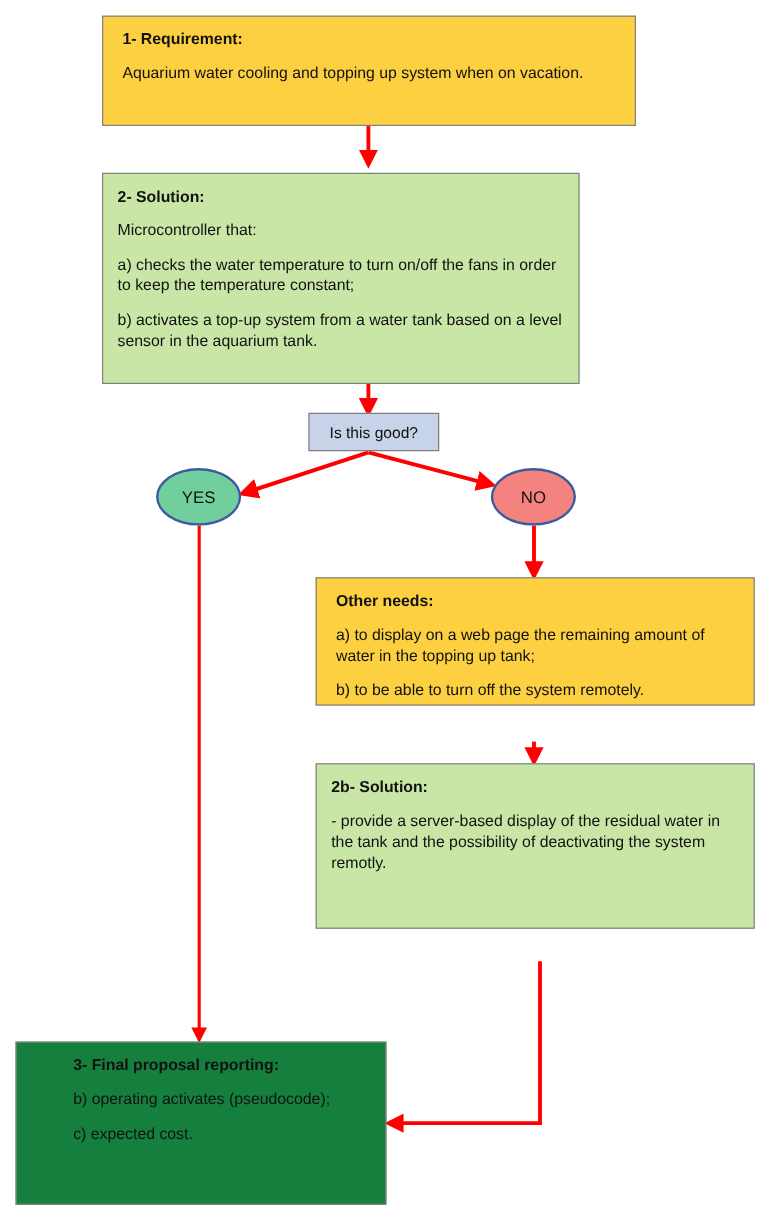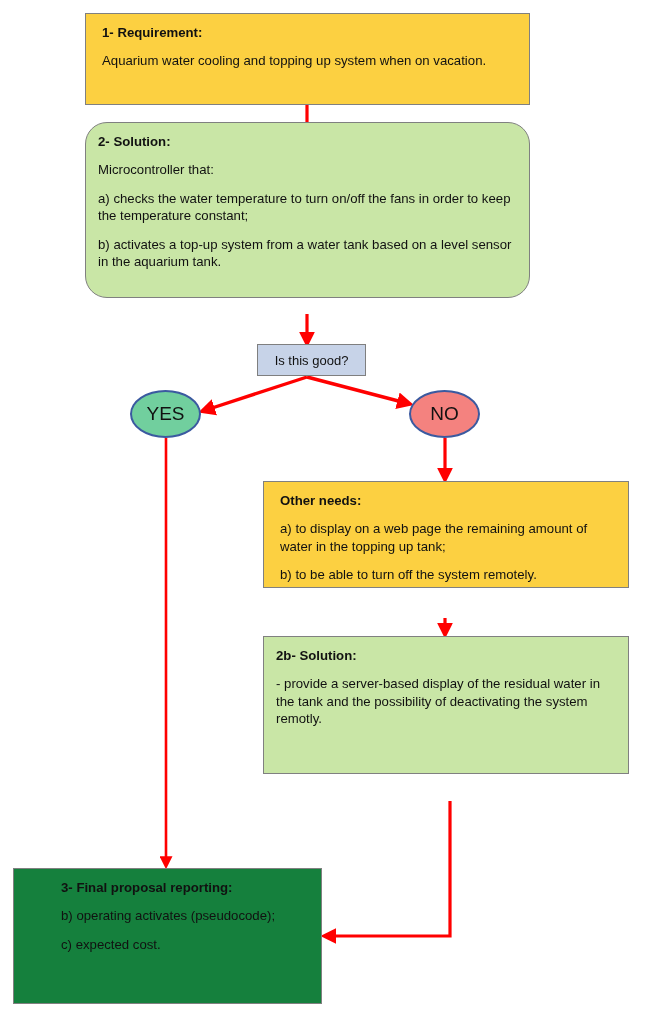--- a/index.html
+++ b/index.html
@@ -58,29 +58,29 @@
     justify-content: center;
     font-size: 13px;
     color: #111111;
   }
   .ellipse {
     border: 2px solid #3b5aa0;
     border-radius: 50%;
     display: flex;
     align-items: center;
     justify-content: center;
-    font-size: 19px;
+    font-size: 14px;
     color: #111111;
   }
   .ellipse-yes { background: #71cf9e; }
   .ellipse-no  { background: #f4827f; }
 
   
   #box-requirement { left: 85px;  top: 13px;  width: 445px; height: 92px; }
-  #box-solution    { left: 85px;  top: 122px; width: 445px; height: 176px; border-radius: 22px; }
+  #box-solution    { left: 85px;  top: 144px; width: 398px; height: 176px; }
   #decision-good   { left: 257px; top: 344px; width: 109px; height: 32px; }
   #ellipse-yes     { left: 130px; top: 390px; width: 71px;  height: 48px; }
   #ellipse-no      { left: 409px; top: 390px; width: 71px;  height: 48px; }
   #box-other-needs { left: 263px; top: 481px; width: 366px; height: 107px; }
   #box-solution-2b { left: 263px; top: 636px; width: 366px; height: 138px; }
   #box-final       { left: 13px;  top: 868px; width: 309px; height: 136px; }
 </style>
 </head>
 <body>
 

